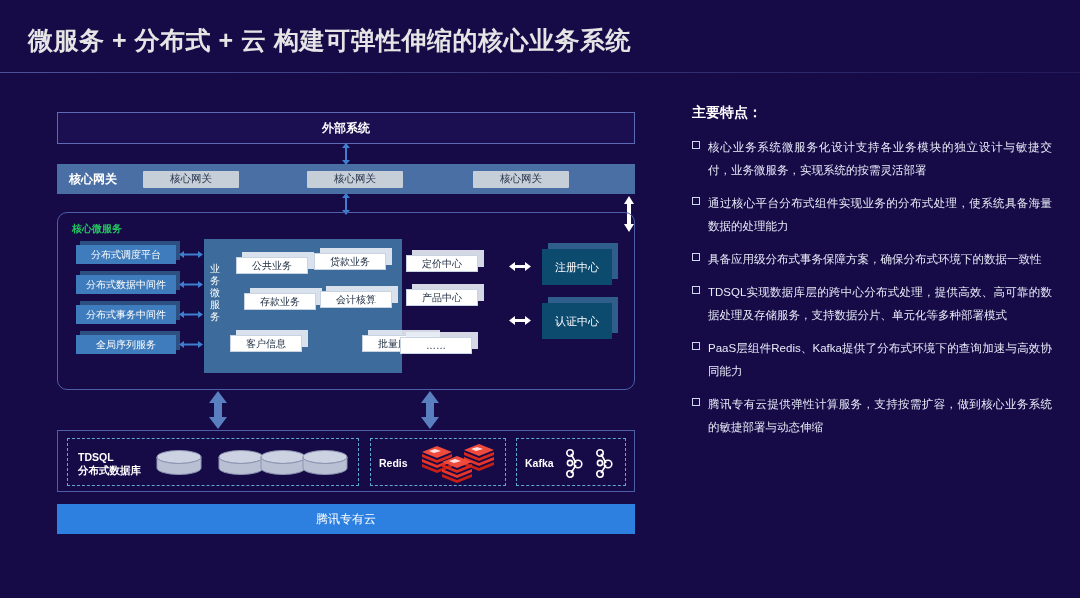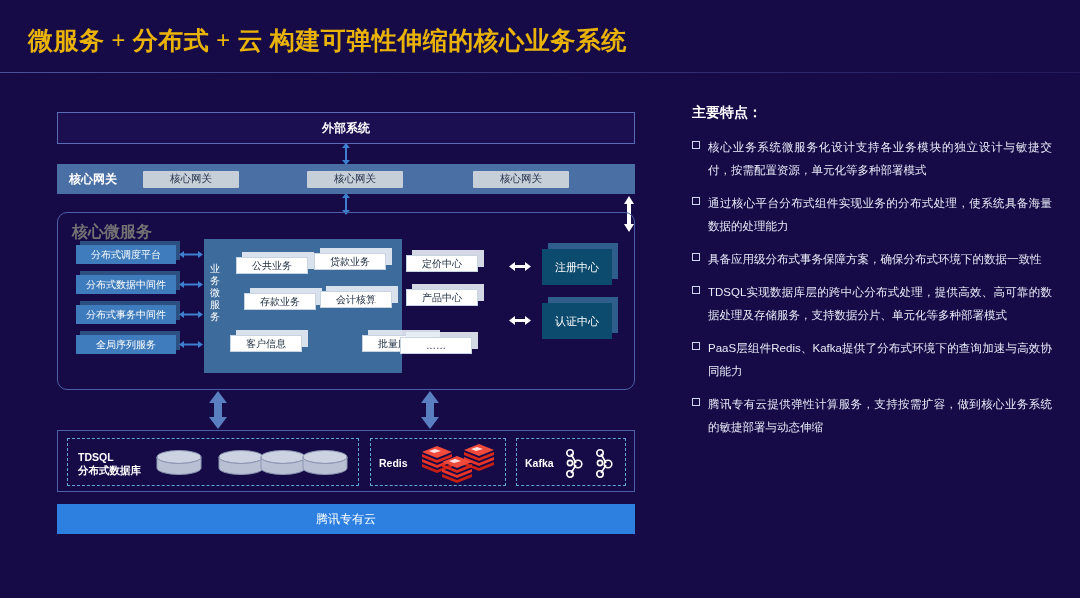--- a/index.html
+++ b/index.html
@@ -7,22 +7,22 @@
     width: 1080px; height: 598px;
     background: #160a47;
     font-family: "Liberation Sans", "DejaVu Sans", sans-serif;
     overflow: hidden;
   }
   .slide { position: relative; width: 1080px; height: 598px; background: #160a47; }
 
   
   .title {
     position: absolute; left: 28px; top: 24px;
-    font-size: 25px; font-weight: 700; color: #eab308;
-    letter-spacing: 0.5px; white-space: nowrap; font-family: Liberation Serif, serif;
+    font-size: 25px; font-weight: 700; color: #e5e5e5;
+    letter-spacing: 0.5px; white-space: nowrap;
   }
   .title-rule {
     position: absolute; left: 0px; top: 72px; width: 1080px; height: 1px;
     background: linear-gradient(to right, rgba(120,140,220,.55), rgba(120,140,220,.12));
   }
 
   
   .diagram { position: absolute; left: 57px; top: 112px; width: 578px; height: 428px; }
 
   .ext-sys {
@@ -75,21 +75,21 @@
     position: absolute; left: 565px; top: 82px; width: 14px; height: 40px;
   }
 
   
   .core-panel {
     position: absolute; left: 0; top: 100px; width: 578px; height: 178px;
     border: 1px solid #4c5fa8; border-radius: 10px; background: transparent;
   }
   .core-panel-title {
     position: absolute; left: 14px; top: 9px;
-    color: #737373; font-size: 16px; font-weight: 700;
+    color: #22c55e; font-size: 10px; font-weight: 700;
   }
 
   
   .mw {
     position: absolute; width: 103px; height: 19px;
   }
   .mw .shadow {
     position: absolute; left: 4px; top: -4px; width: 100px; height: 19px;
     background: #2f5d8c; opacity: .85;
   }
@@ -397,21 +397,21 @@
     <div class="cloud-bar">
       <span>腾讯专有云</span>
     </div>
   </div>
 
   <div class="features">
     <div class="feat-title">主要特点：</div>
 
     <div class="feat-item">
       <span class="feat-box"></span>
-      <span class="feat-text">核心业务系统微服务化设计支持各业务模块的独立设计与敏捷交付，按需配置资源，单元化等多种部署模式</span>
+      <span class="feat-text">核心业务系统微服务化设计支持各业务模块的独立设计与敏捷交付，业务微服务，实现系统的按需灵活部署</span>
     </div>
     <div class="feat-item">
       <span class="feat-box"></span>
       <span class="feat-text">通过核心平台分布式组件实现业务的分布式处理，使系统具备海量数据的处理能力</span>
     </div>
     <div class="feat-item">
       <span class="feat-box"></span>
       <span class="feat-text">具备应用级分布式事务保障方案，确保分布式环境下的数据一致性</span>
     </div>
     <div class="feat-item">

